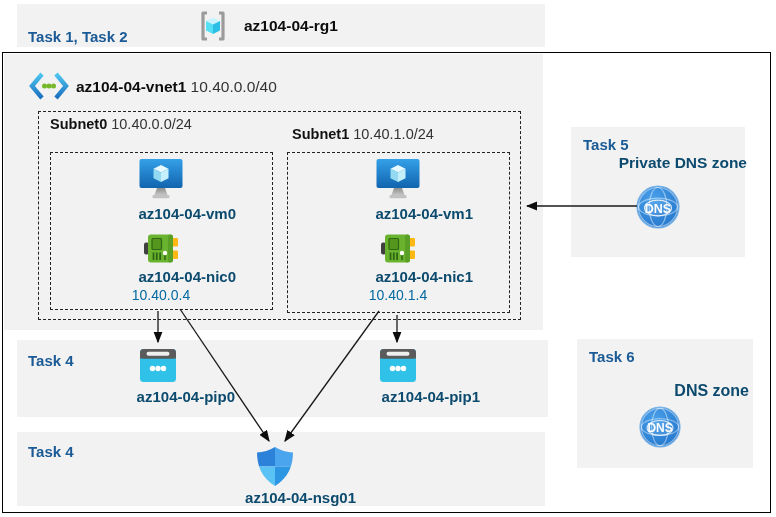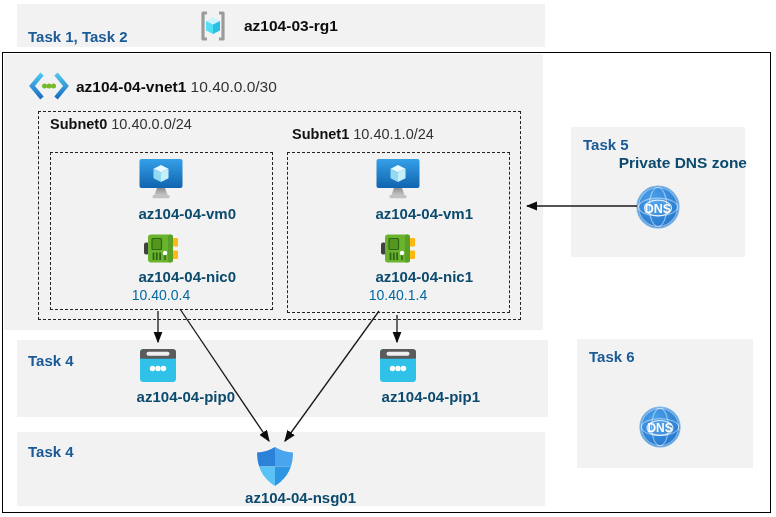--- a/index.html
+++ b/index.html
@@ -29,40 +29,40 @@
   <div class="abs band" style="left:17px;top:4px;width:528px;height:43px;"></div>
   <div class="abs task-lbl" style="left:28px;top:28px;">Task 1, Task 2</div>
 
   <svg class="abs icon" style="left:196px;top:9px;" width="34" height="34" viewBox="0 0 34 34">
     <path d="M11 4 H7 V30 H11" fill="none" stroke="#9b9b9b" stroke-width="3.2" stroke-linejoin="round"></path>
     <path d="M23 4 H27 V30 H23" fill="none" stroke="#9b9b9b" stroke-width="3.2" stroke-linejoin="round"></path>
     <polygon points="17,8.5 24,12 17,15.5 10,12" fill="#c9f3ff"></polygon>
     <polygon points="10,12 17,15.5 17,25 10,21.5" fill="#54dff5"></polygon>
     <polygon points="24,12 17,15.5 17,25 24,21.5" fill="#29bfe6"></polygon>
   </svg>
-  <div class="abs lbl" style="left:244px;top:17px;font-size:15.5px;">az104-03-rg1</div>
+  <div class="abs lbl" style="left:244px;top:17px;font-size:15.5px;">az104-04-rg1</div>
 
   <div class="abs band" style="left:4px;top:54px;width:539px;height:276px;"></div>
 
   <svg class="abs icon" style="left:28px;top:72px;" width="42" height="28" viewBox="0 0 42 28">
     <defs>
       <linearGradient id="gv" x1="0" y1="0" x2="0" y2="1">
         <stop offset="0" stop-color="#4ec6f0"></stop>
           <stop offset="1" stop-color="#1a6fc0"></stop>
       </linearGradient>
     </defs>
     <polyline points="14,2 4,14 14,26" fill="none" stroke="url(#gv)" stroke-width="4.4"></polyline>
     <polyline points="28,2 38,14 28,26" fill="none" stroke="url(#gv)" stroke-width="4.4"></polyline>
     <circle cx="16.5" cy="14" r="2.5" fill="#76b82a"></circle>
     <circle cx="21" cy="14" r="2.5" fill="#76b82a"></circle>
     <circle cx="25.5" cy="14" r="2.5" fill="#76b82a"></circle>
   </svg>
   <div class="abs lbl" style="left:76px;top:78px;font-size:15.5px;">
     <span>az104-04-vnet1</span>
-    <span class="cidr">10.40.0.0/30</span>
+    <span class="cidr">10.40.0.0/40</span>
   </div>
 
   <div class="abs dashed" style="left:38px;top:111px;width:483px;height:209px;"></div>
 
   <div class="abs sub-lbl" style="left:50px;top:116px;">
     <span>Subnet0</span>
     <span class="cidr">10.40.0.0/24</span>
   </div>
   <div class="abs sub-lbl" style="left:292px;top:126px;">
     <span>Subnet1</span>
@@ -170,20 +170,21 @@
     <rect x="0" y="5" width="36" height="4.5" fill="#5b5b5b"></rect>
     <rect x="6.5" y="2.8" width="23" height="4" rx="2" fill="#efefef"></rect>
     <circle cx="12.5" cy="19.5" r="2.7" fill="#ffffff"></circle>
     <circle cx="18" cy="19.5" r="2.7" fill="#ffffff"></circle>
     <circle cx="23.5" cy="19.5" r="2.7" fill="#ffffff"></circle>
   </svg>
   <div class="abs lbl-c" style="left:320px;top:388px;width:160px;">az104-04-pip1</div>
 
   <div class="abs band" style="left:577px;top:339px;width:176px;height:129px;"></div>
   <div class="abs task-lbl" style="left:589px;top:348px;">Task 6</div>
+  <div class="abs lbl-c" style="left:581px;top:382px;width:168px;font-size:16px;">DNS zone</div>
   <svg class="abs icon" style="left:639px;top:406px;" width="42" height="42" viewBox="0 0 44 44">
     <circle cx="22" cy="22" r="21" fill="url(#gd)" stroke="#7ab4e8" stroke-width="1.2"></circle>
     <g fill="none" stroke="#ffffff" stroke-opacity="0.45" stroke-width="1.2">
       <circle cx="22" cy="22" r="19.5"></circle>
       <ellipse cx="22" cy="22" rx="19.5" ry="8.8"></ellipse>
       <ellipse cx="22" cy="22" rx="8.8" ry="19.5"></ellipse>
     </g>
     <ellipse cx="22" cy="23" rx="13.5" ry="7.8" fill="#ffffff" fill-opacity="0.08" stroke="#ffffff" stroke-opacity="0.8" stroke-width="1.2"></ellipse>
     <text x="22" y="27.5" text-anchor="middle" font-size="12.5" font-weight="bold" fill="#ffffff">DNS</text>
   </svg>

